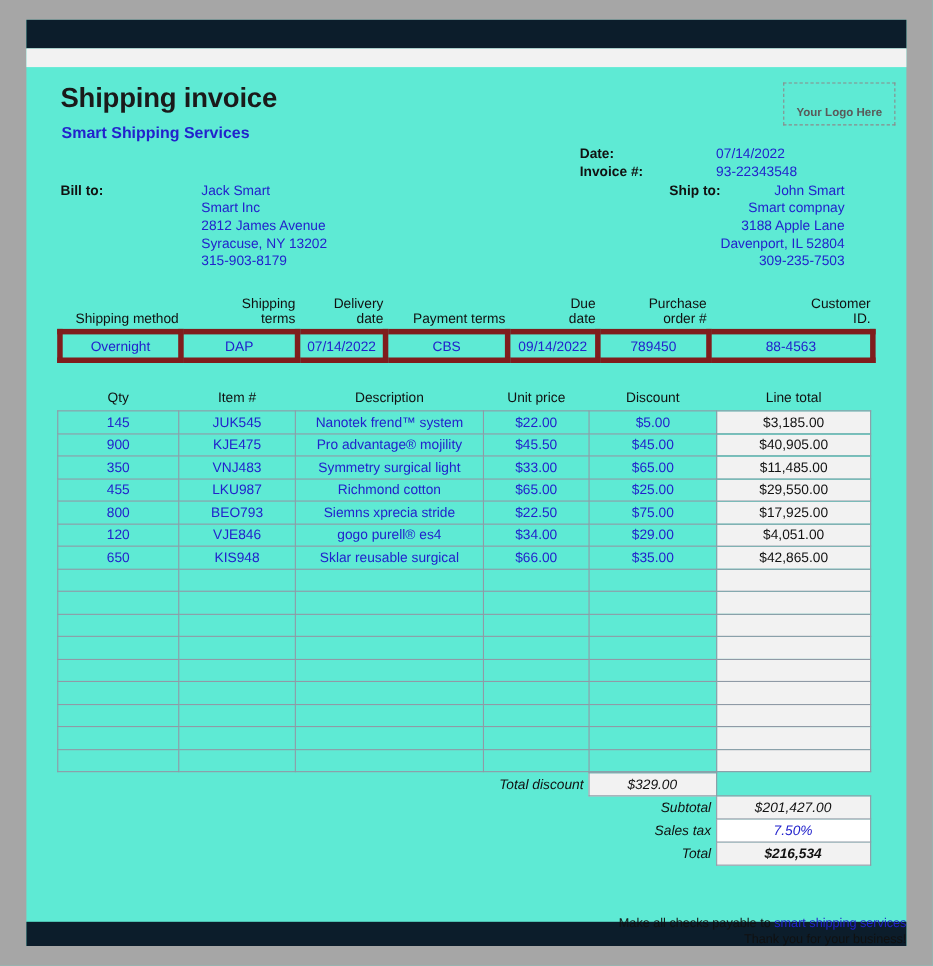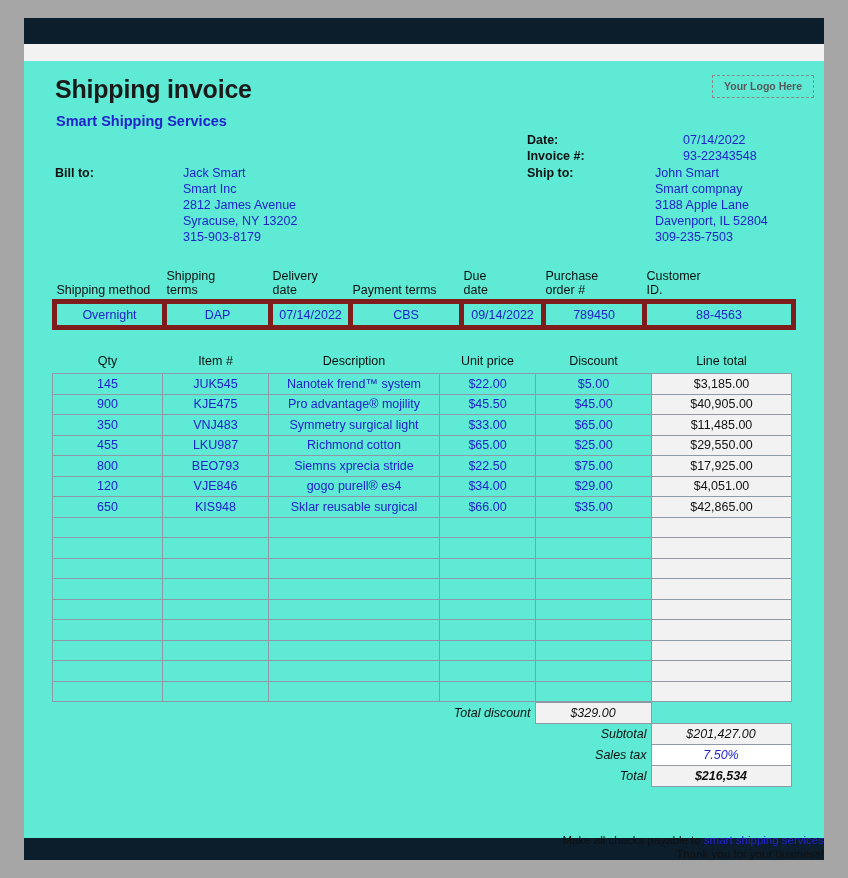--- a/index.html
+++ b/index.html
@@ -69,76 +69,76 @@
     top: 52px;
     font-size: 14.5px;
     font-weight: bold;
     color: #2222cc;
   }
   .logo-box {
     position: absolute;
     right: 10px;
     top: 14px;
     border: 1px dashed #8a8a8a;
-    padding: 4px 11px 5px 11px;
+    padding: 20px 11px 5px 11px;
     font-size: 10.5px;
     font-weight: bold;
     color: #5a5a5a;
   }
   .meta {
     position: absolute;
     left: 503px;
     top: 72px;
     font-size: 12.5px;
   }
   .meta-row {
     display: flex;
     margin-bottom: 2px;
   }
   .meta-label {
-    width: 156px;
+    width: 124px;
     font-weight: bold;
     color: #111;
   }
   .meta-val { color: #2222cc; }
 
   
   .addr-wrap {
     position: relative;
     height: 100px;
   }
   .addr {
     position: absolute;
     display: flex;
     font-size: 12.5px;
     line-height: 16px;
   }
   .addr-bill { left: 31px; top: 0; }
-  .addr-ship { left: 503px; top: 0; }
+  .addr-ship { left: 503px; top: 0; text-align: right; }
   .addr-label {
     font-weight: bold;
     color: #111;
     width: 128px;
   }
   .addr-lines { color: #2222cc; }
 
   
   table {
     border-collapse: collapse;
     table-layout: fixed;
   }
   .tbl-ship {
     margin: 0 0 0 28px;
     width: 739px;
     font-size: 12.5px;
   }
   .tbl-ship th {
     font-weight: normal;
     color: #111;
-    text-align: left;
+    text-align: right;
     vertical-align: bottom;
     padding: 0 2px 2px 2px;
     border: none;
     line-height: 14px;
     height: 32px;
   }
   .tbl-ship td {
     border: 5px solid #7f1d1d;
     text-align: center;
     color: #2222cc;

